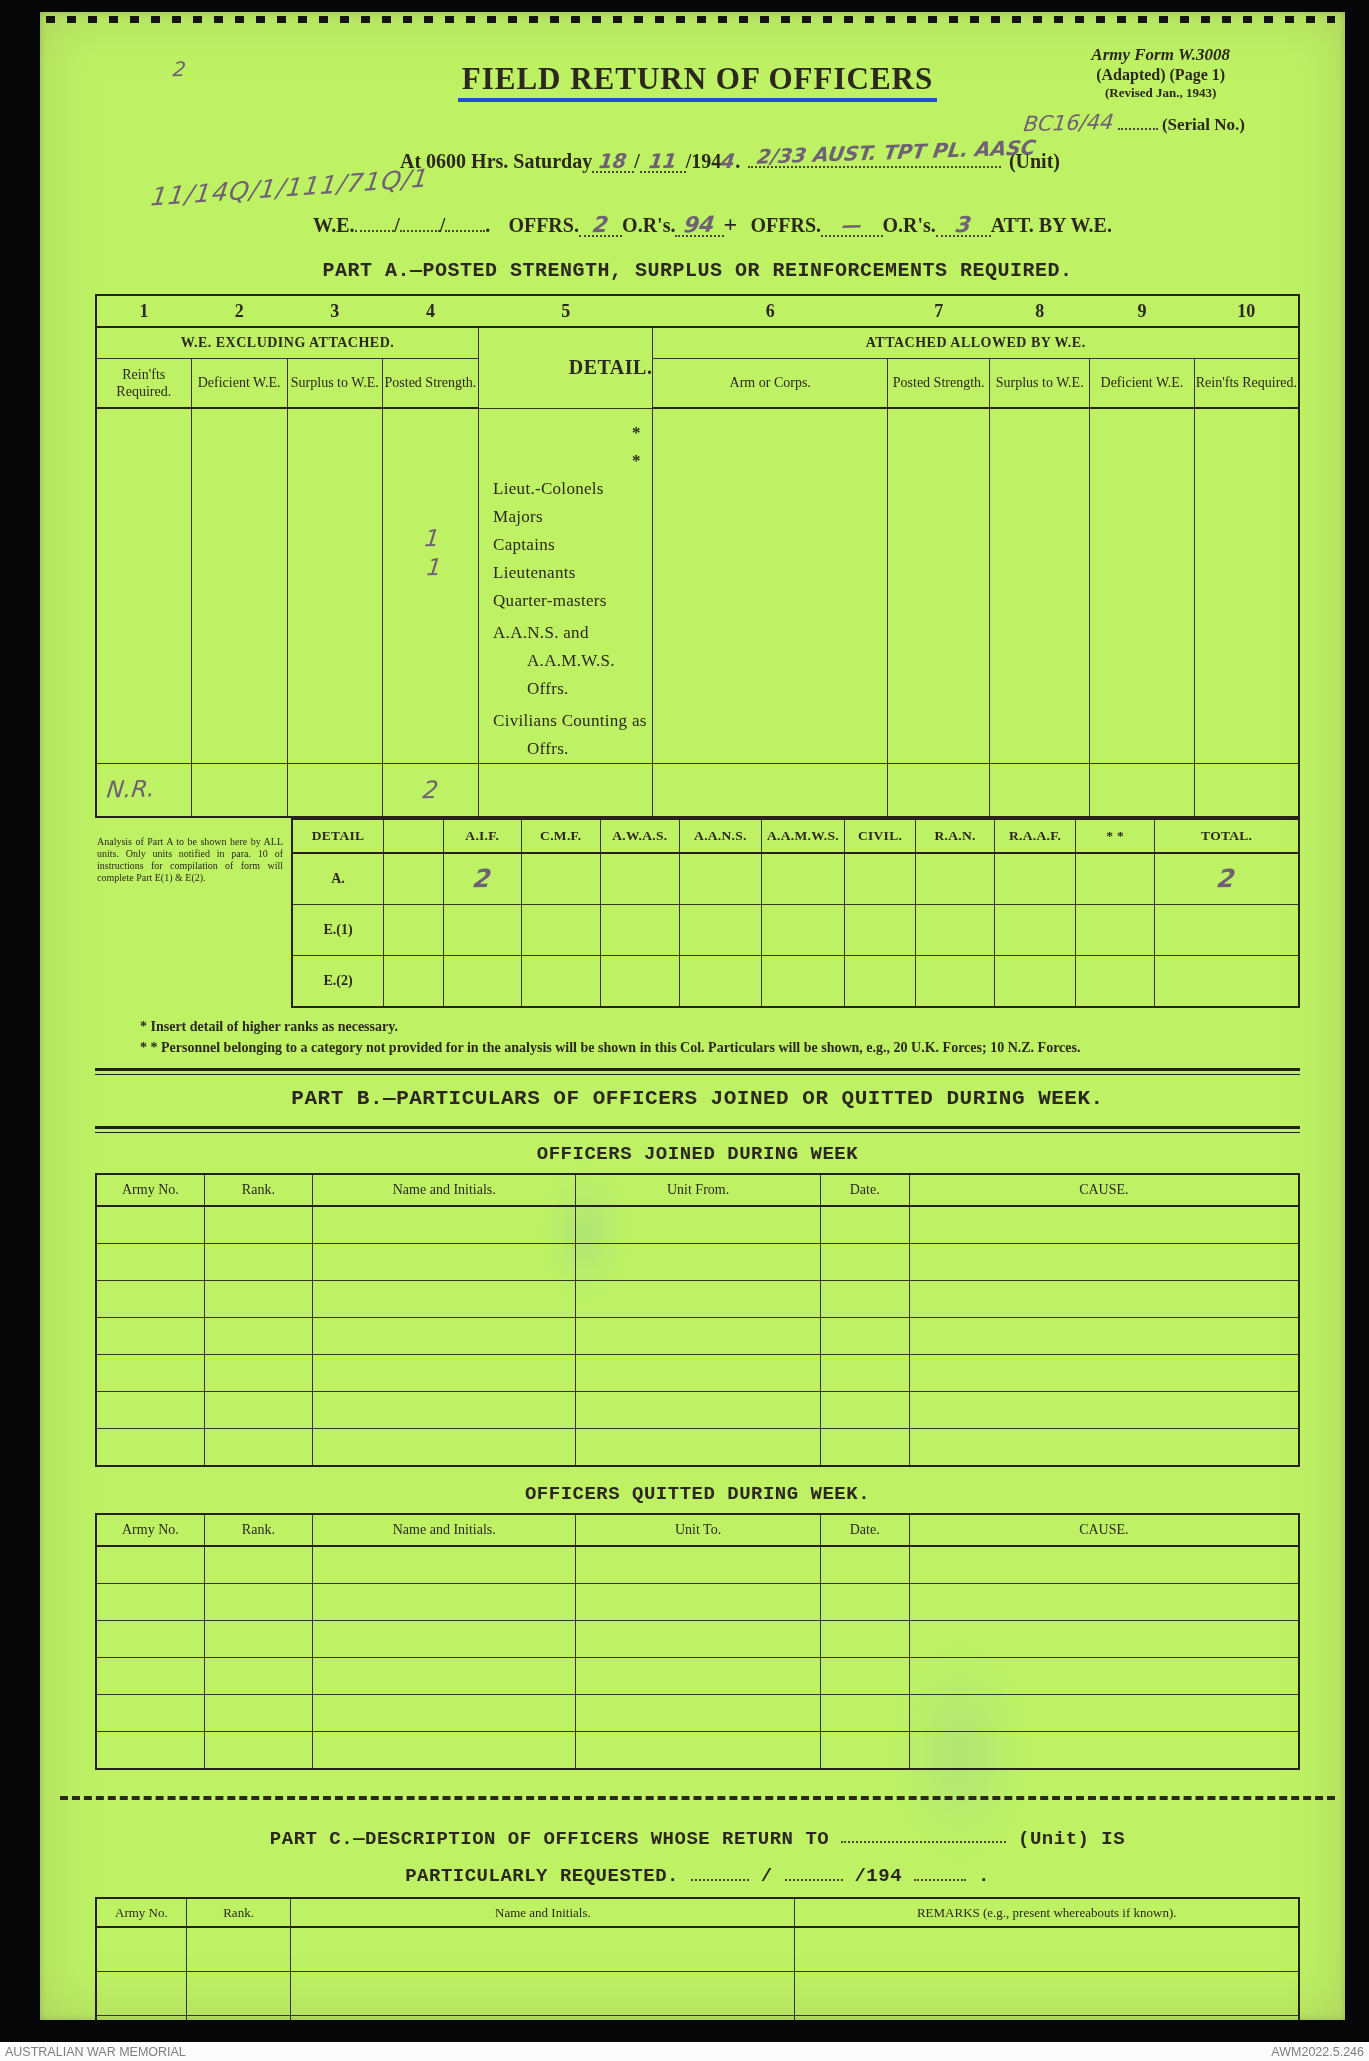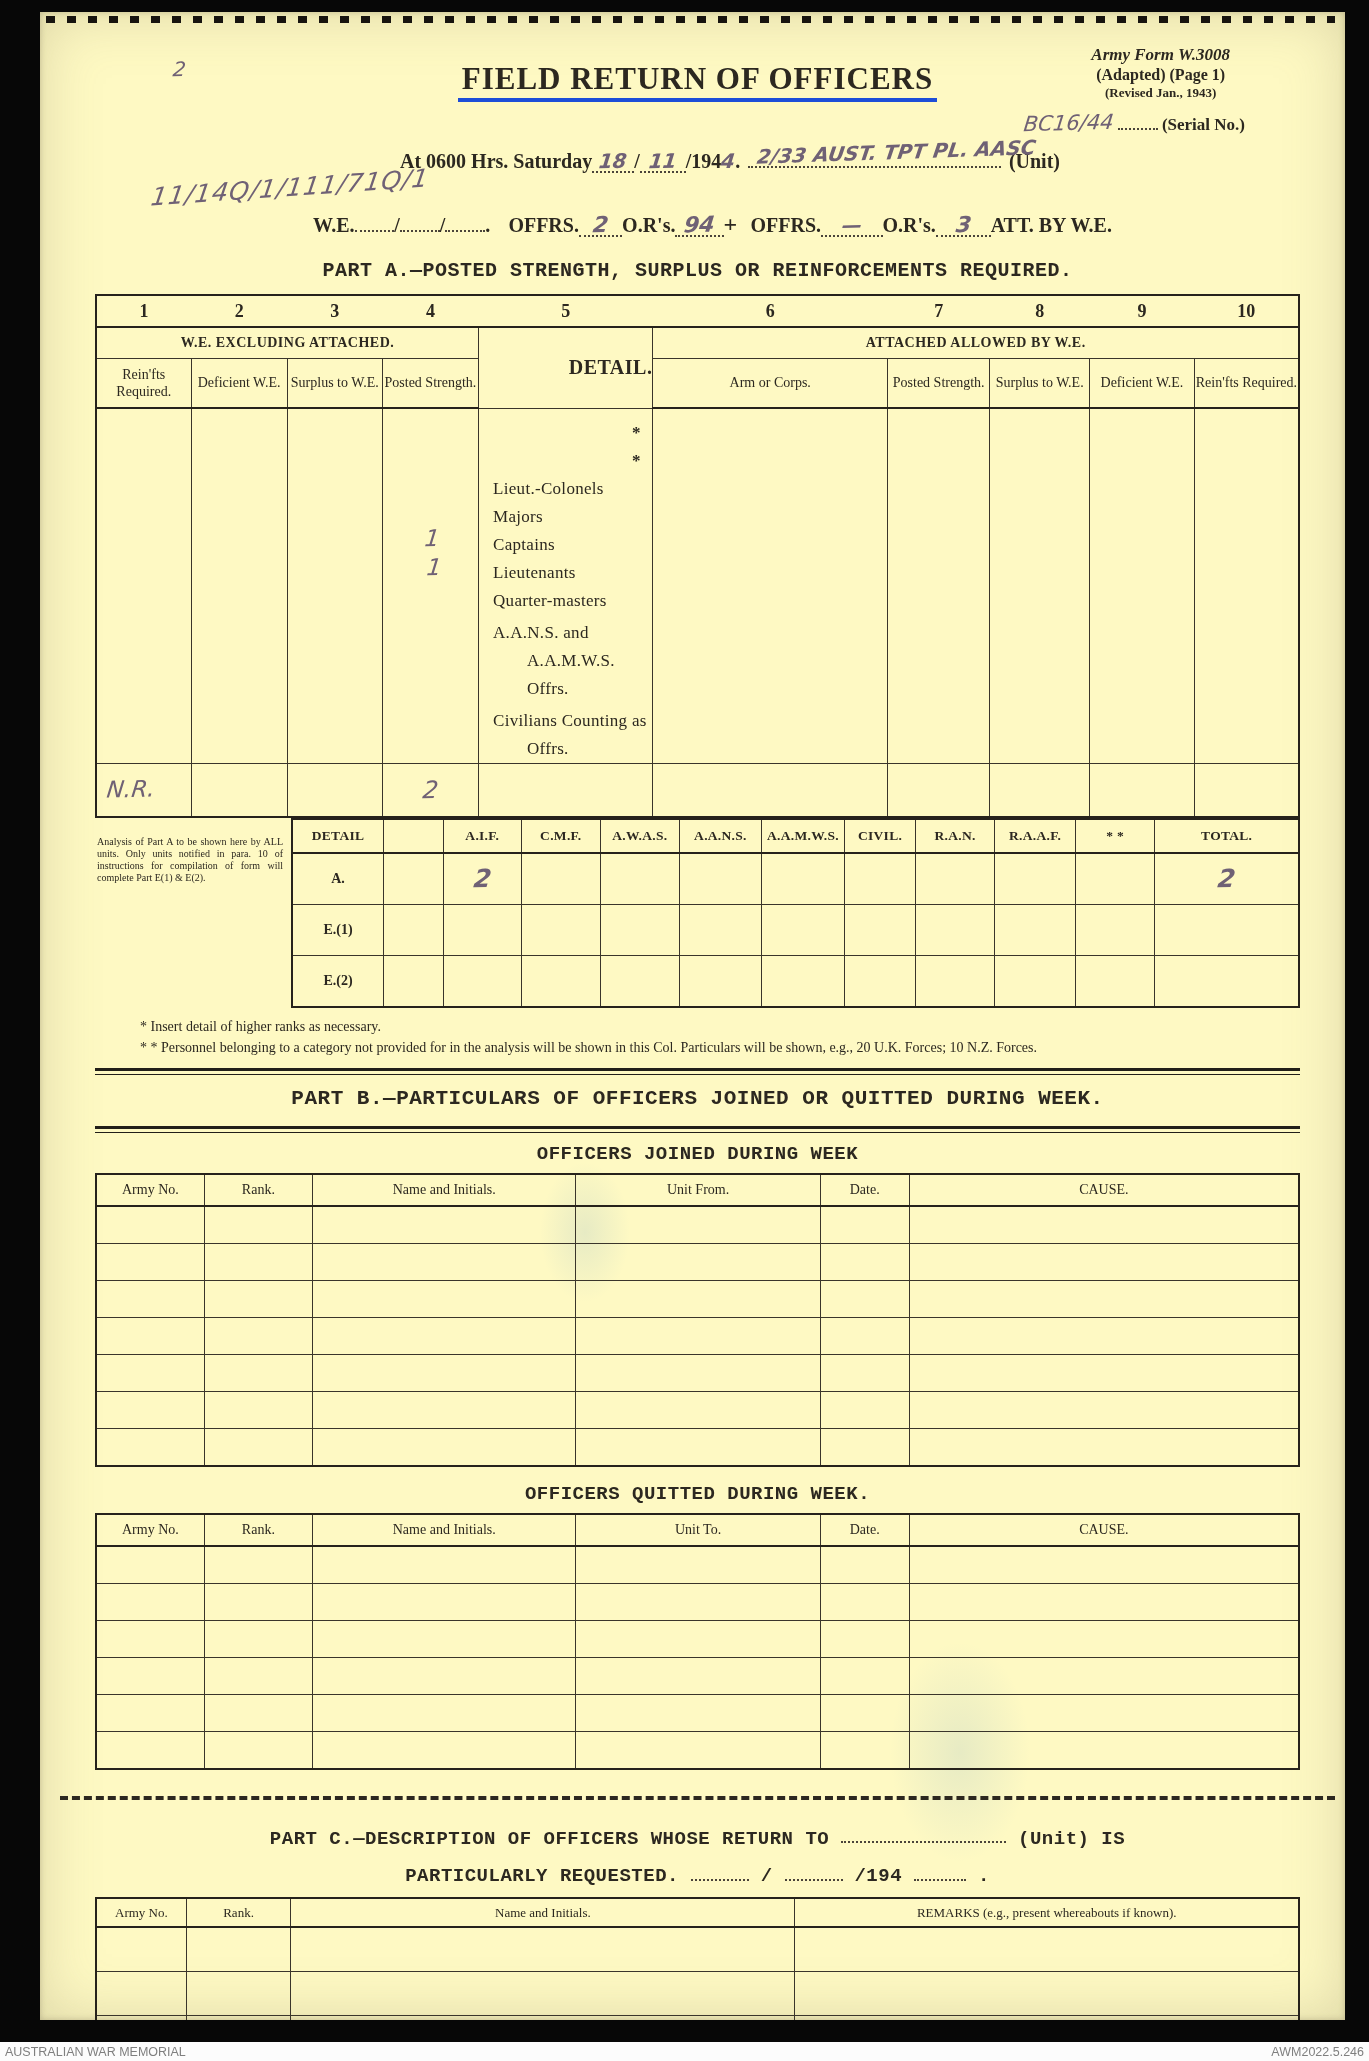--- a/index.html
+++ b/index.html
@@ -1,18 +1,18 @@
 <!DOCTYPE html>
 <html><head>
 <meta charset="utf-8">
 <style>
   html,body{margin:0;padding:0;background:#000;}
   .page{position:relative;width:1369px;height:2061px;background:#070707;overflow:hidden;
         font-family:"Liberation Serif", serif;color:#2c2820;}
-  .paper{position:absolute;left:40px;top:12px;width:1305px;height:2008px;background:#fef9c3;
+  .paper{position:absolute;left:40px;top:12px;width:1305px;height:2008px;background:#bef264;
          box-shadow:inset 0 0 60px rgba(120,110,80,.25), inset 0 0 6px rgba(90,80,60,.3);overflow:hidden;}
   .torn{height:7px;margin:4px 10px 0 6px;
         background:repeating-linear-gradient(90deg,#17140f 0 9px,transparent 9px 21px);}
   .content{padding:0 45px 0 55px;position:relative;}
   .hw{font-family:"DejaVu Sans", sans-serif;font-style:italic;color:#6f6175;
       display:inline-block;transform:skewX(-8deg) rotate(-1.5deg);line-height:1;}
   .dots{display:inline-block;border-bottom:2px dotted #4a443a;height:1.05em;text-align:center;vertical-align:baseline;}
   .rule-dbl{border-top:3px solid #221f19;border-bottom:1px solid #221f19;height:3px;}
   .ctr{text-align:center;}
   table{border-collapse:collapse;table-layout:fixed;width:100%;}
@@ -25,21 +25,21 @@
   .pa-body td{height:315px;position:relative;}
   .pa-tot td{height:52px;vertical-align:middle;}
   .rank{font-size:17px;line-height:28px;padding-left:40px;text-indent:-34px;letter-spacing:.3px;}
   .ast{font-size:17px;line-height:28px;text-align:right;padding-right:10px;font-weight:bold;}
   .an-wrap{display:flex;margin-top:0;}
   .an-note{width:196px;flex:none;font-size:10px;line-height:1.22;text-align:justify;padding:18px 8px 0 2px;box-sizing:border-box;}
   .an-table{border:2px solid #26221b;}
   .an-table td{text-align:center;vertical-align:middle;font-size:13.5px;}
   .an-head td{height:32px;border-bottom:2px solid #26221b;font-weight:bold;letter-spacing:.3px;}
   .an-row td{height:50px;font-weight:bold;font-size:14px;}
-  .fnotes{font-size:14px;line-height:1.5;margin:8px 0 10px 45px;}
+  .fnotes{font-size:14px;line-height:1.5;margin:8px 0 10px 45px;font-weight:bold;}
   .bigt{font-weight:bold;letter-spacing:.5px;font-family:Liberation Mono, monospace;}
   .b-table{border:2px solid #26221b;}
   .b-table .hrow td{font-size:14px;text-align:center;vertical-align:middle;height:30px;border-bottom:2px solid #26221b;}
   .b-table .erow td{height:36px;}
   .c-table{border:2px solid #26221b;}
   .c-table .hrow td{font-size:13px;text-align:center;vertical-align:middle;height:27px;border-bottom:2px solid #26221b;}
   .c-table .erow td{height:43px;}
   .dash-sep{border-top:4px dashed #2c2820;margin:26px -35px 0 -35px;height:0;}
   .strip{position:absolute;left:0;bottom:0;width:100%;height:19px;background:#fcfcfc;
          font-family:"Liberation Sans", sans-serif;font-size:12.5px;color:#7f7f7f;

